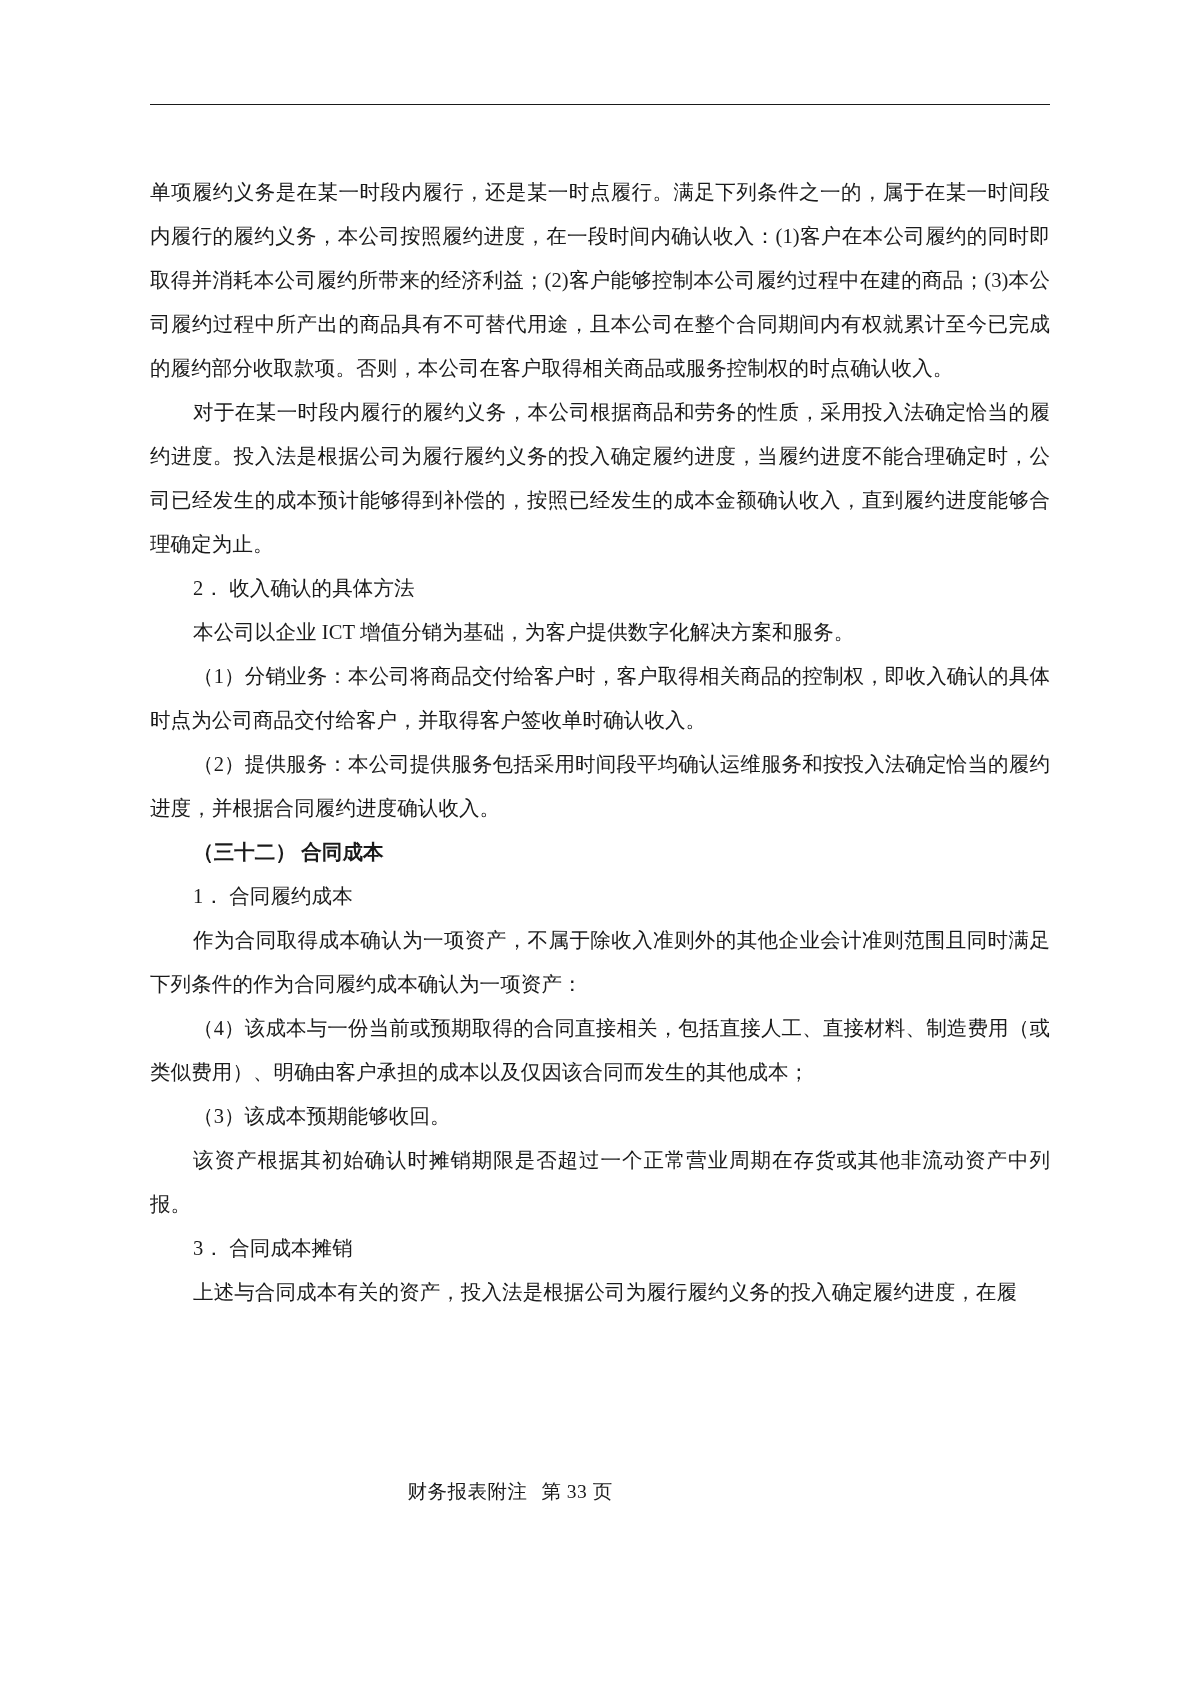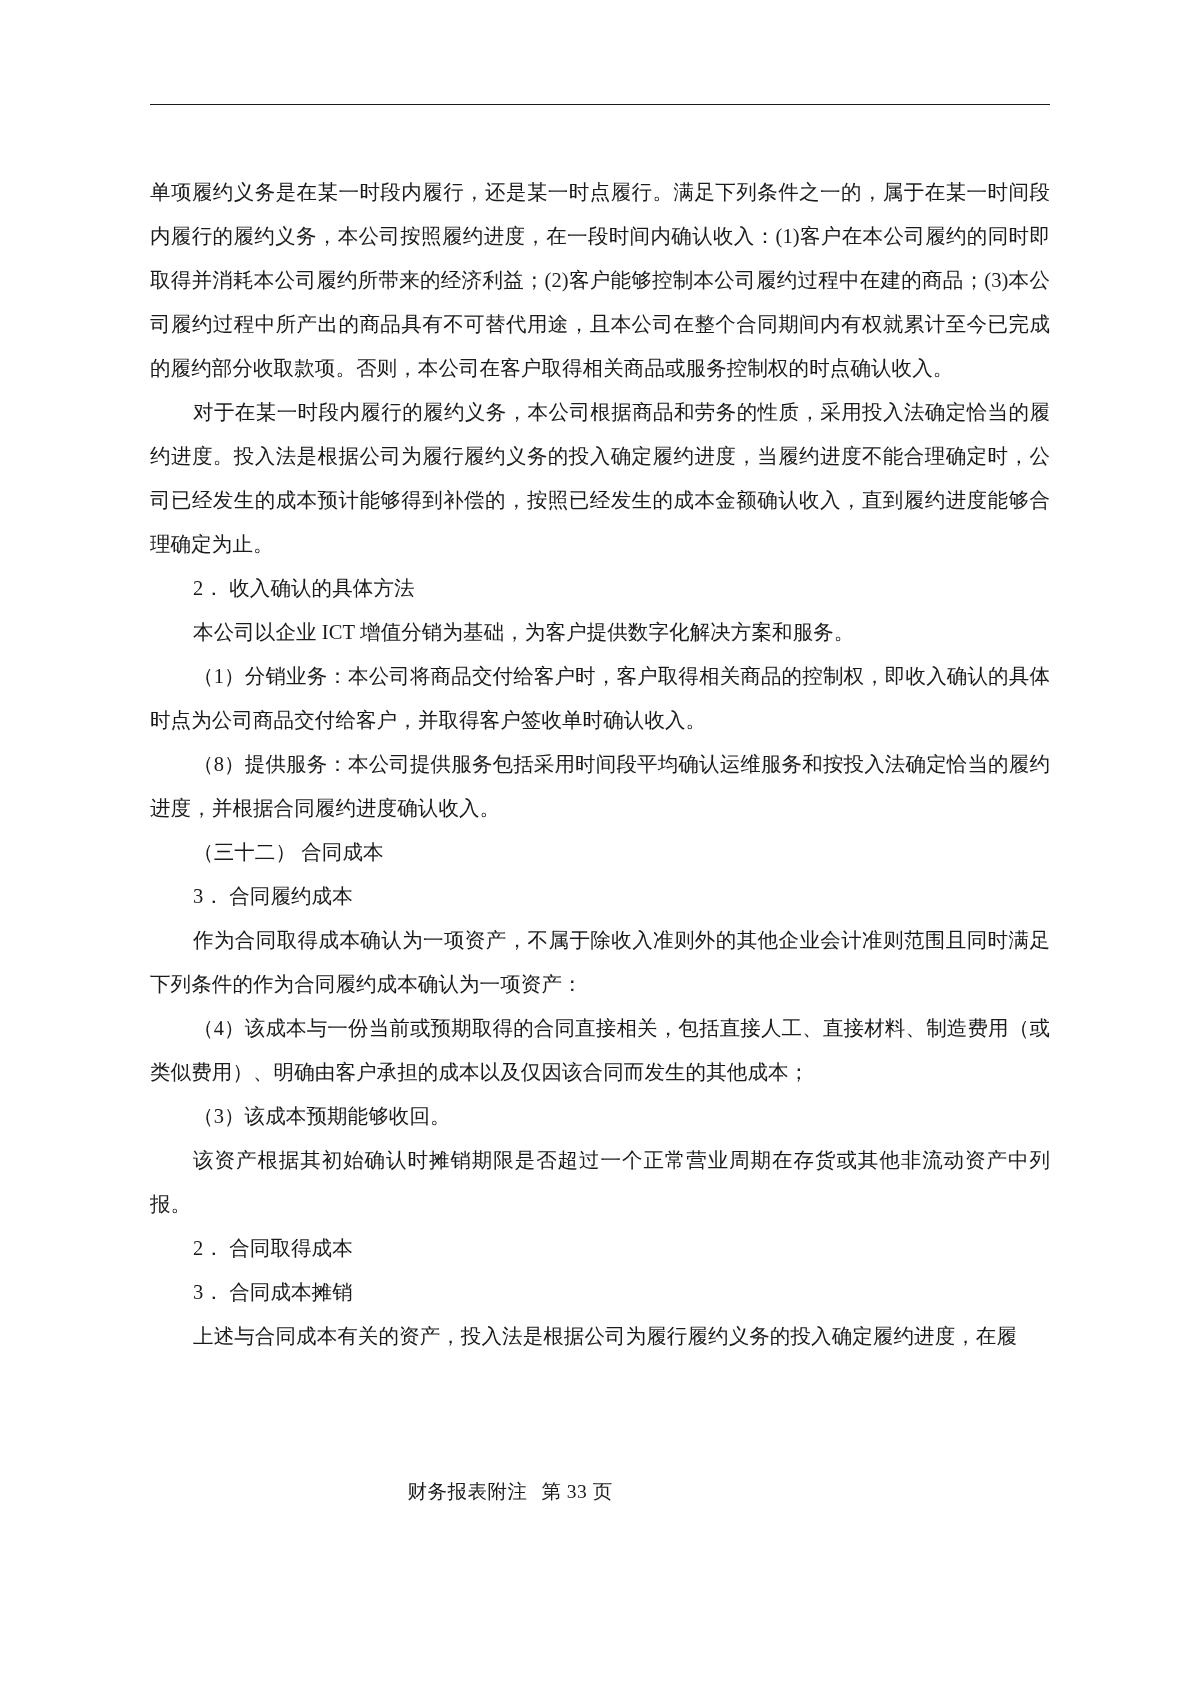--- a/index.html
+++ b/index.html
@@ -46,21 +46,21 @@
     letter-spacing: 0.1px;
   }
   p.indent {
     text-indent: 2.1em;
   }
   p.heading {
     font-weight: normal;
     text-indent: 2.1em;
   }
   p.heading-section {
-    font-weight: normal;
+    font-weight: bold;
     text-indent: 2.1em;
   }
   .blk {
     margin-bottom: 0;
   }
   .footer {
     position: absolute;
     left: 0;
     top: 1478px;
     width: 1020px;
@@ -79,28 +79,27 @@
 <div class="page">
 
   <div class="header-rule"></div>
 
   <div class="content">
     <p class="blk">单项履约义务是在某一时段内履行，还是某一时点履行。满足下列条件之一的，属于在某一时间段内履行的履约义务，本公司按照履约进度，在一段时间内确认收入：(1)客户在本公司履约的同时即取得并消耗本公司履约所带来的经济利益；(2)客户能够控制本公司履约过程中在建的商品；(3)本公司履约过程中所产出的商品具有不可替代用途，且本公司在整个合同期间内有权就累计至今已完成的履约部分收取款项。否则，本公司在客户取得相关商品或服务控制权的时点确认收入。</p>
     <p class="indent blk">对于在某一时段内履行的履约义务，本公司根据商品和劳务的性质，采用投入法确定恰当的履约进度。投入法是根据公司为履行履约义务的投入确定履约进度，当履约进度不能合理确定时，公司已经发生的成本预计能够得到补偿的，按照已经发生的成本金额确认收入，直到履约进度能够合理确定为止。</p>
     <p class="heading blk">2．  收入确认的具体方法</p>
     <p class="indent blk">本公司以企业 ICT 增值分销为基础，为客户提供数字化解决方案和服务。</p>
     <p class="indent blk">（1）分销业务：本公司将商品交付给客户时，客户取得相关商品的控制权，即收入确认的具体时点为公司商品交付给客户，并取得客户签收单时确认收入。</p>
-    <p class="indent blk">（8）提供服务：本公司提供服务包括采用时间段平均确认运维服务和按投入法确定恰当的履约进度，并根据合同履约进度确认收入。</p>
+    <p class="indent blk">（2）提供服务：本公司提供服务包括采用时间段平均确认运维服务和按投入法确定恰当的履约进度，并根据合同履约进度确认收入。</p>
     <p class="heading-section blk">（三十二）   合同成本</p>
-    <p class="heading blk">3．  合同履约成本</p>
+    <p class="heading blk">1．  合同履约成本</p>
     <p class="indent blk">作为合同取得成本确认为一项资产，不属于除收入准则外的其他企业会计准则范围且同时满足下列条件的作为合同履约成本确认为一项资产：</p>
     <p class="indent blk">（4）该成本与一份当前或预期取得的合同直接相关，包括直接人工、直接材料、制造费用（或类似费用）、明确由客户承担的成本以及仅因该合同而发生的其他成本；</p>
     <p class="indent blk">（3）该成本预期能够收回。</p>
     <p class="indent blk">该资产根据其初始确认时摊销期限是否超过一个正常营业周期在存货或其他非流动资产中列报。</p>
-    <p class="heading blk">2．  合同取得成本</p>
     <p class="heading blk">3．  合同成本摊销</p>
     <p class="indent blk">上述与合同成本有关的资产，投入法是根据公司为履行履约义务的投入确定履约进度，在履</p>
   </div>
 
   <div class="footer">
     <span>财务报表附注</span><span class="gap"></span><span>第</span> <span>33</span> <span>页</span>
   </div>
 
 </div>
 

